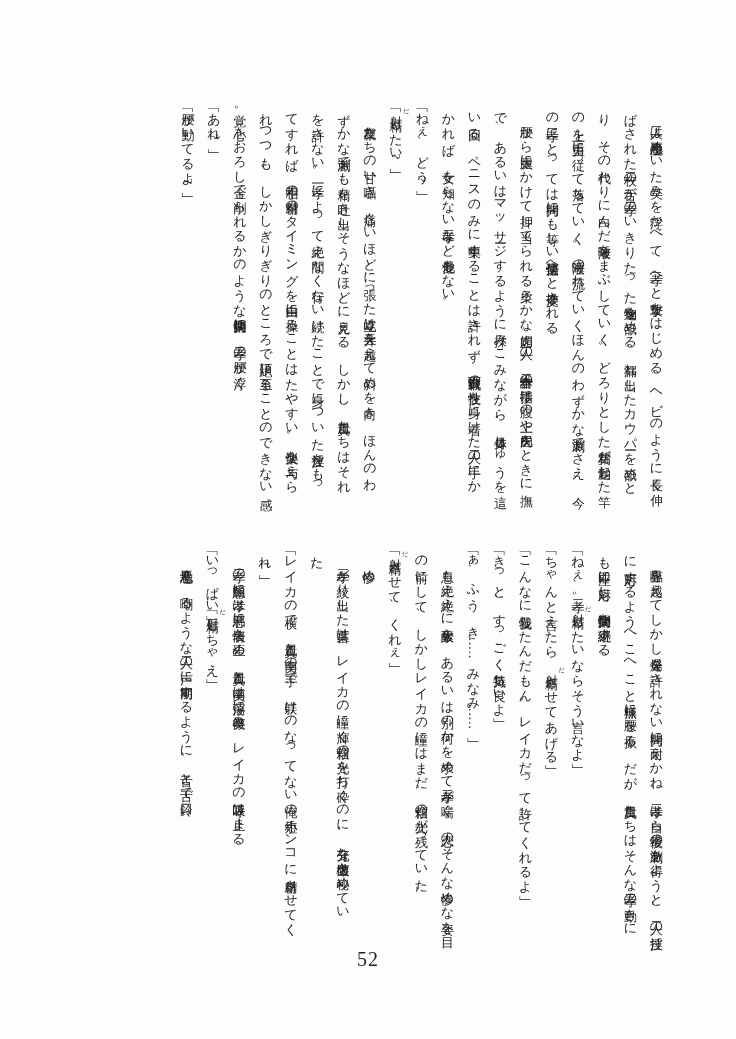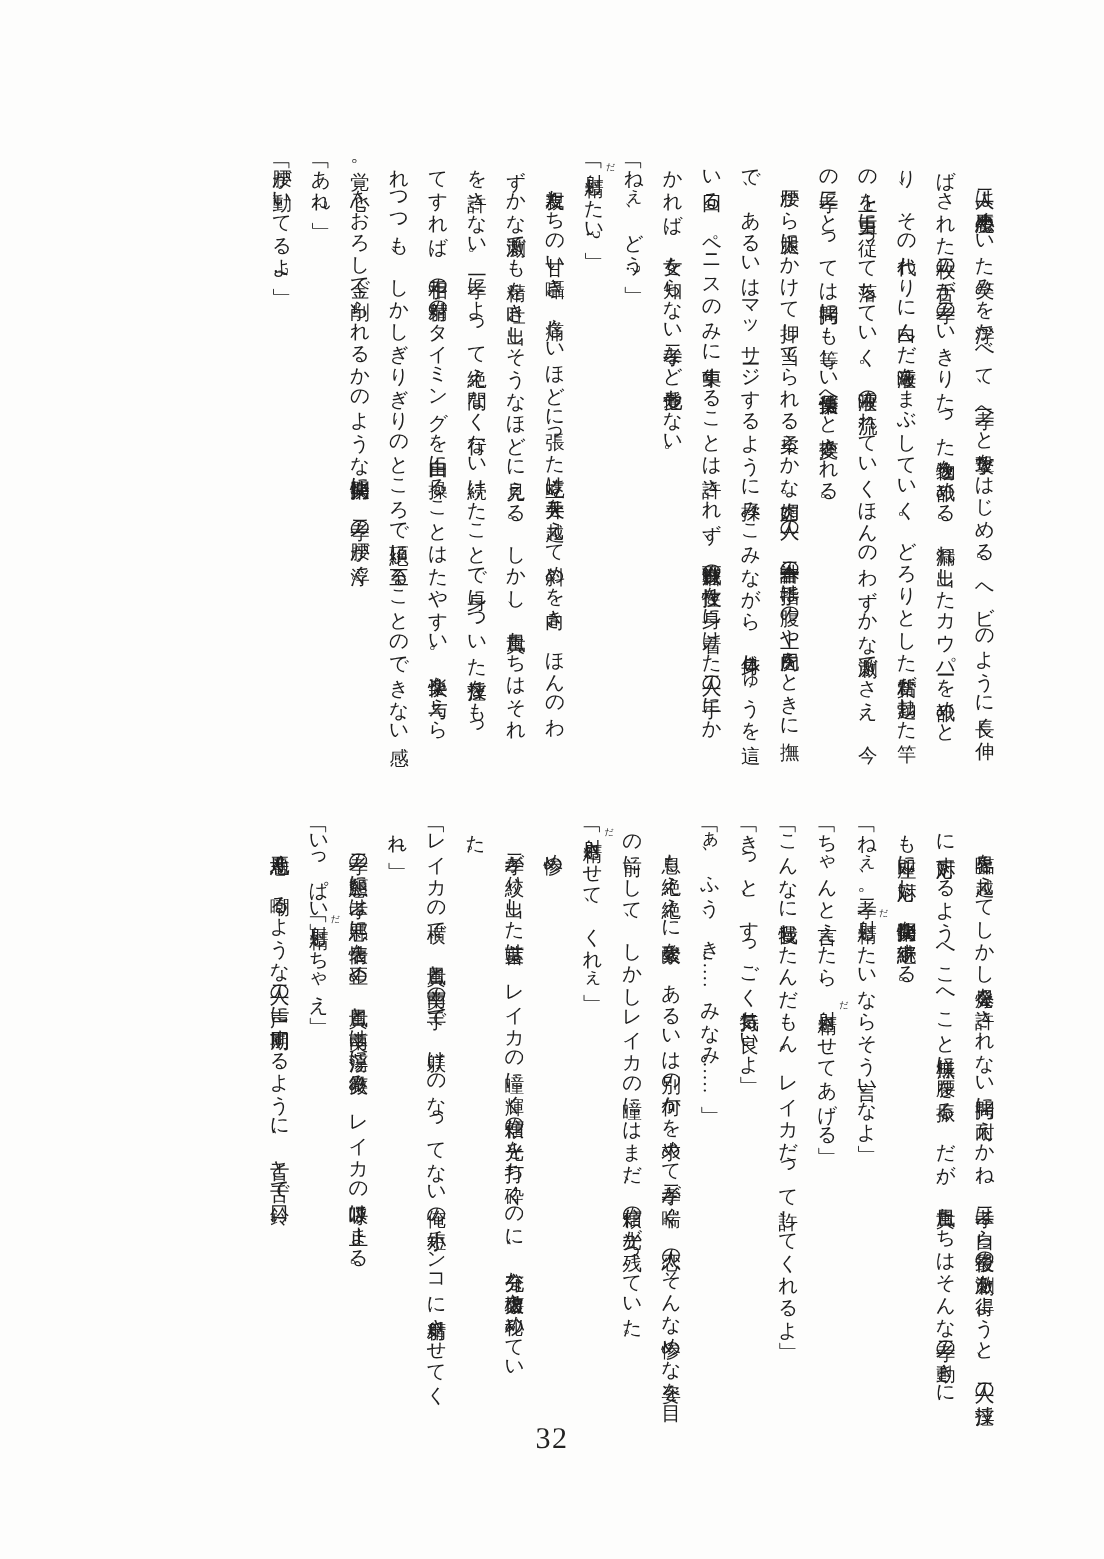--- a/index.html
+++ b/index.html
@@ -75,14 +75,14 @@
       <p>「ぁ、ふう、き……みなみ……」</p>
       <p>　息も絶え絶えに酸素を、あるいは別の何かを求めて孝二が喘ぐ。恋人のそんな惨めな姿を目の前にして、しかしレイカの瞳にはまだ、信頼の光が残っていた。</p>
       <p>「<ruby>射精<rt>だ</rt></ruby>させて、くれぇ」</p>
       <p>　惨め。</p>
       <p>　孝二が絞り出した言葉は、レイカの瞳に輝く信頼の光を打ち砕くのに、充分な破壊力を秘めていた。</p>
       <p>「レイカの横で、風貴と美南の手で、躾けのなってない俺の短小チンコに射精させてくれ!」</p>
       <p>　孝二の懇願に一孝は邪悪に表情を歪め、風貴と美南は淫蕩に微笑み、レイカの呼吸は止まる。</p>
       <p>「いっぱい」「<ruby>射精<rt>だ</rt></ruby>しちゃえ」</p>
       <p>　意地悪く、嘲るような二人の声に同期するように、舌と舌で鈴口</p>
     </div>
-  <div class="page-number">32</div>
+  <div class="page-number">52</div>
 </div>
 
 </body></html>

